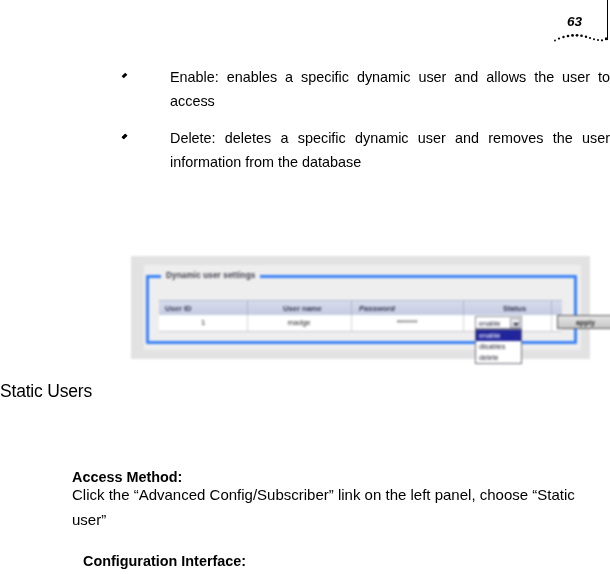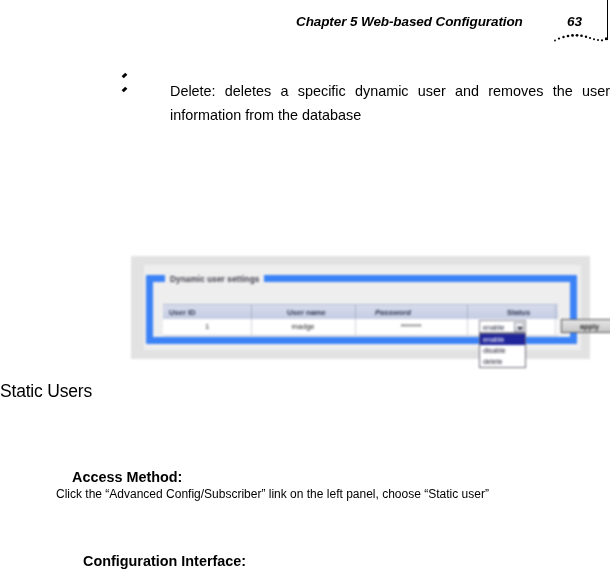--- a/index.html
+++ b/index.html
@@ -105,21 +105,21 @@
     right: 9px;
     bottom: 9px;
     background: #eeeeee;
   }
   .fieldset-box {
     position: absolute;
     left: 2px;
     top: 10px;
     right: 4px;
     bottom: 6px;
-    border: 7px solid #3b82f6;
+    border: 3px solid #3b82f6;
     border-radius: 1px;
   }
   .fieldset-legend {
     position: absolute;
     left: 12px;
     top: -7px;
     background: #eeeeee;
     padding: 0 5px;
     font-size: 8.2px;
     font-weight: bold;
@@ -266,32 +266,31 @@
   .sub-heading {
     position: absolute;
     left: 72px;
     font-size: 14.4px;
     font-weight: bold;
   }
   .sub-heading.access { top: 437px; margin-top: 32px; }
   .sub-heading.config { top: 553px; margin-left: 11px; }
   .body-para {
     position: absolute;
-    left: 56px;
+    left: 72px;
     top: 482px;
     width: 520px;
-    font-size: 12px;
+    font-size: 15px;
     line-height: 25px;
   }
 </style>
 </head>
 <body>
 
 <div class="page-header">
-  <div class="header-title">Chapter 5 Web-based Configuration</div>
   <div class="header-box"></div>
   <div class="page-number">63</div>
   <svg class="header-swash" viewBox="0 0 56 14">
     <circle cx="3" cy="9.5" r="0.9" fill="#000"></circle>
     <circle cx="7" cy="7.6" r="1.1" fill="#000"></circle>
     <circle cx="11.5" cy="6.0" r="1.2" fill="#000"></circle>
     <circle cx="16" cy="5.0" r="1.3" fill="#000"></circle>
     <circle cx="20.5" cy="4.4" r="1.4" fill="#000"></circle>
     <circle cx="25" cy="4.3" r="1.4" fill="#000"></circle>
     <circle cx="29.5" cy="4.8" r="1.3" fill="#000"></circle>
@@ -300,38 +299,42 @@
     <circle cx="42" cy="8.2" r="1.0" fill="#000"></circle>
     <circle cx="46" cy="9.0" r="1.0" fill="#000"></circle>
     <circle cx="50" cy="9.3" r="1.1" fill="#000"></circle>
     <rect x="53" y="6.5" width="2.6" height="2.6" fill="#000"></rect>
   </svg>
 </div>
 
 <div class="bullet-list">
   <div class="bullet-item">
     <span class="bullet-mark"></span>
+    <span class="bullet-text">Enable: enables a specific dynamic user and allows the user to access</span>
+  </div>
+  <div class="bullet-item">
+    <span class="bullet-mark"></span>
   </div>
   <div class="bullet-item">
     <span class="bullet-mark"></span>
     <span class="bullet-text">Delete: deletes a specific dynamic user and removes the user information from the database</span>
   </div>
 </div>
 
 <div class="embedded-shot">
   <div class="shot-panel">
     <div class="fieldset-box">
       <div class="fieldset-legend">Dynamic user settings</div>
 
       <div class="shot-table">
 
         <div class="shot-thead">
           <div class="shot-th" style="left:6px;text-align:center;">User ID</div>
           <div class="shot-th" style="left:96px;margin-left:28px;">User name</div>
-          <div class="shot-th" style="left:212px;font-style:italic;">Password</div>
+          <div class="shot-th" style="left:200px;font-style:italic;">Password</div>
           <div class="shot-th" style="left:312px;margin-left:32px;">Status</div>
           <div class="col-sep" style="left:88px;"></div>
           <div class="col-sep" style="left:192px;"></div>
           <div class="col-sep" style="left:304px;"></div>
           <div class="col-sep" style="left:392px;"></div>
         </div>
 
         <div class="shot-tbody">
           <div class="shot-td" style="left:0px;   width:88px;">1</div>
           <div class="shot-td" style="left:88px;  width:104px;">madge</div>
@@ -342,21 +345,21 @@
           <div class="cell-sep" style="left:392px;"></div>
         </div>
 
         <div class="status-select">
           <span class="status-select-label">enable</span>
           <span class="select-arrow-btn"></span>
         </div>
 
         <div class="dropdown-list">
           <div class="dropdown-option selected">enable</div>
-          <div class="dropdown-option">disable</div>
+          <div class="dropdown-option">disables</div>
           <div class="dropdown-option">delete</div>
         </div>
 
         <div class="apply-button">apply</div>
       </div>
     </div>
   </div>
 </div>
 
 <div class="section-heading">Static Users</div>

